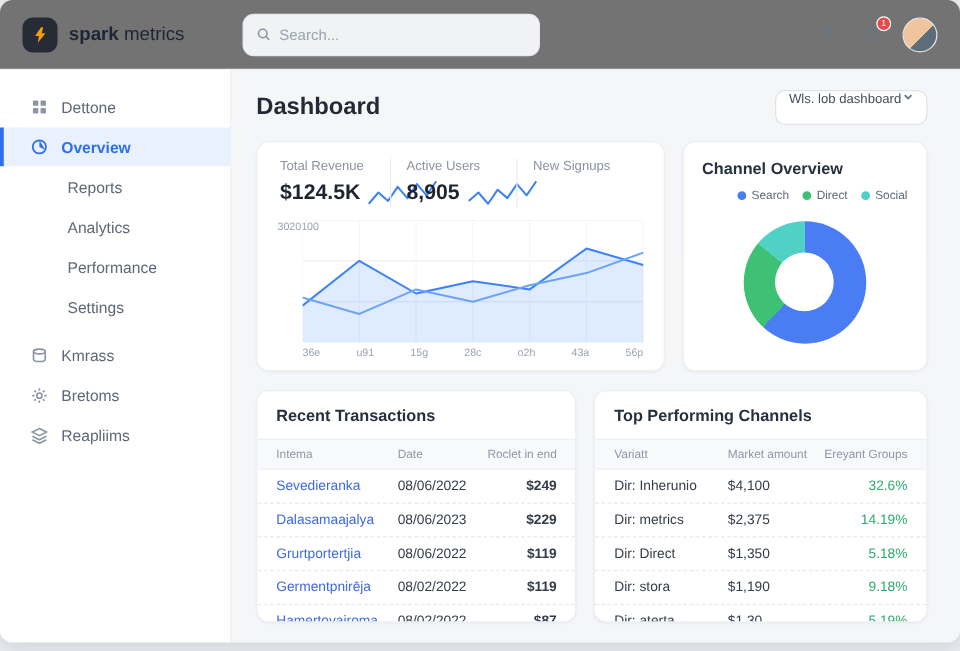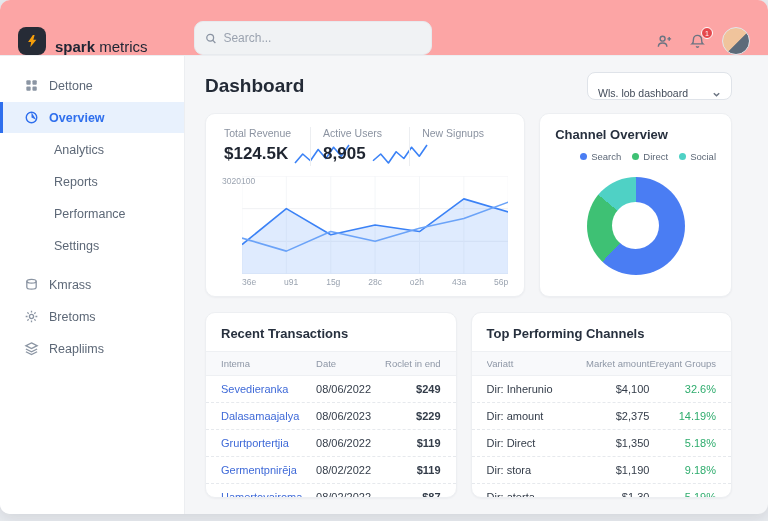--- a/index.html
+++ b/index.html
@@ -1,20 +1,20 @@
 <!DOCTYPE html>
 <html><head>
 <meta charset="utf-8">
 <style>
   *{margin:0;padding:0;box-sizing:border-box;font-family:"Liberation Sans",sans-serif}
   html,body{width:768px;height:521px;background:#e8ebef;overflow:hidden}
   .app{width:768px;height:514px;background:#f5f6f8;border-radius:10px;overflow:hidden;
        box-shadow:0 4px 14px rgba(16,24,40,.10);display:flex;flex-direction:column}
   
-  .topbar{height:56px;background:#fca5a5;border-bottom:1px solid #eceef1;display:flex;align-items:flex-end;
+  .topbar{height:56px;background:#737373;border-bottom:1px solid #eceef1;display:flex;align-items:center;
           padding:0 18px;flex:0 0 auto}
   .logo{width:28px;height:28px;border-radius:8px;background:#262b36;display:flex;align-items:center;
         justify-content:center;margin-right:9px}
   .brand{font-size:15px;color:#1e2533}
   .brand b{font-weight:bold}
   .search{margin-left:46px;width:238px;height:34px;background:#f0f2f4;border:1px solid #e7eaee;
           border-radius:9px;display:flex;align-items:center;padding:0 10px;gap:7px}
   .search input{border:none;background:transparent;outline:none;font-size:12px;color:#49505c;width:100%}
   .search input::placeholder{color:#9aa2af}
   .top-right{margin-left:auto;display:flex;align-items:center;gap:16px}
@@ -27,25 +27,25 @@
   .shell{flex:1;display:flex;min-height:0}
   .sidebar{width:185px;background:#fff;border-right:1px solid #eceef1;padding-top:14px;flex:0 0 auto}
   .side-item{height:31px;display:flex;align-items:center;gap:10px;padding-left:21px;color:#5d6877;
              font-size:12.5px;cursor:pointer;border-left:3px solid transparent;margin-bottom:1px}
   .side-item .si{width:15px;height:15px;color:#8b95a3;display:flex;flex:0 0 auto}
   .side-item.active{background:#e8f1fd;color:#2f6fed;border-left-color:#2f6fed;font-weight:bold}
   .side-item.active .si{color:#2f6fed}
   .side-item.sub{padding-left:51px}
   .side-item.group-gap{margin-top:8px}
   
-  .main{flex:1;padding:16px 36px 14px 20px;min-width:0;overflow:hidden}
+  .main{flex:1;padding:16px 26px 14px 20px;min-width:0;overflow:hidden}
   .main-head{display:flex;align-items:center;justify-content:space-between;margin-bottom:13px}
   .page-title{font-size:19px;font-weight:bold;color:#232a36}
   .dash-select{background:#fff;border:1px solid #dfe3e9;border-radius:8px;height:28px;display:flex;
-               align-items:flex-end;gap:24px;padding:0 10px;font-size:10.5px;color:#434c5a;cursor:pointer}
+               align-items:flex-start;gap:1px;padding:0 10px;font-size:10.5px;color:#434c5a;cursor:pointer}
   .row{display:flex;gap:14px}
   .card{background:#fff;border:1px solid #edeff2;border-radius:10px;box-shadow:0 1px 2px rgba(16,24,40,.04)}
   .row1{height:184px;margin-bottom:15px}
   .stats-card{flex:1.78;padding:13px 16px 8px;display:flex;flex-direction:column;min-width:0}
   .channel-card{flex:1;padding:13px 15px;display:flex;flex-direction:column}
   
   .stats{display:flex;margin-bottom:10px}
   .stat{flex:1;padding:0 12px;border-left:1px solid #eceef1;min-width:0}
   .stat:first-child{border-left:none;padding-left:2px}
   .stat-label{font-size:10.5px;color:#8b93a1;margin-bottom:3px}
@@ -74,21 +74,21 @@
   .t-head{padding:11px 15px 9px;border-bottom:1px solid #eef0f3}
   .thead-row{display:flex;align-items:center;background:#f8f9fb;border-bottom:1px solid #eef0f3;
              padding:6px 15px;font-size:9.5px;color:#8e97a6}
   .t-row{display:flex;align-items:center;padding:7px 15px;font-size:11px;color:#333c49;
          border-bottom:1px dashed #e6e9ed}
   .t-row:last-child{border-bottom:none}
   .c-name{flex:1.45;color:#3f6ad8;cursor:pointer;white-space:nowrap;overflow:hidden;text-overflow:ellipsis}
   .c-date{flex:1.05}
   .c-amt{flex:.85;text-align:right;font-weight:bold}
   .c-var{flex:1.2;white-space:nowrap;overflow:hidden;text-overflow:ellipsis}
-  .c-mkt{flex:1;text-align:right}
+  .c-mkt{flex:1;text-align:left}
   .c-grow{flex:.9;text-align:right;color:#2eac6d}
   .thead-row .c-amt,.thead-row .c-mkt,.thead-row .c-grow,.thead-row .c-name,.thead-row .c-var,.thead-row .c-date{font-weight:normal;color:#8e97a6}
 </style>
 </head>
 <body>
 
 <div class="app">
 
   <div class="topbar">
     <div class="logo">
@@ -142,24 +142,24 @@
       <div class="side-item active">
         <span class="si">
             <svg viewBox="0 0 16 16" fill="none" stroke="currentColor" stroke-width="1.5">
               <circle cx="8" cy="8" r="5.6"></circle>
               <path d="M8 2.4V8l5 2.4" fill="currentColor" stroke="none"></path>
             </svg>
           </span>
         <span>Overview</span>
       </div>
       <div class="side-item sub">
+          <span>Reports</span>
+        </div>
+      <div class="side-item sub">
           <span>Analytics</span>
-        </div>
-      <div class="side-item sub">
-          <span>Reports</span>
         </div>
       <div class="side-item sub">
           <span>Performance</span>
         </div>
       <div class="side-item sub">
           <span>Settings</span>
         </div>
       <div class="side-item group-gap">
         <span class="si">
             <svg viewBox="0 0 16 16" fill="none" stroke="currentColor" stroke-width="1.4">
@@ -332,21 +332,21 @@
             <span class="c-var">Variatt</span>
             <span class="c-mkt">Market amount</span>
             <span class="c-grow">Ereyant Groups</span>
           </div>
           <div class="t-row">
             <span class="c-var">Dir: Inherunio</span>
             <span class="c-mkt">$4,100</span>
             <span class="c-grow">32.6%</span>
           </div>
           <div class="t-row">
-            <span class="c-var">Dir: amount</span>
+            <span class="c-var">Dir: metrics</span>
             <span class="c-mkt">$2,375</span>
             <span class="c-grow">14.19%</span>
           </div>
           <div class="t-row">
             <span class="c-var">Dir: Direct</span>
             <span class="c-mkt">$1,350</span>
             <span class="c-grow">5.18%</span>
           </div>
           <div class="t-row">
             <span class="c-var">Dir: stora</span>

